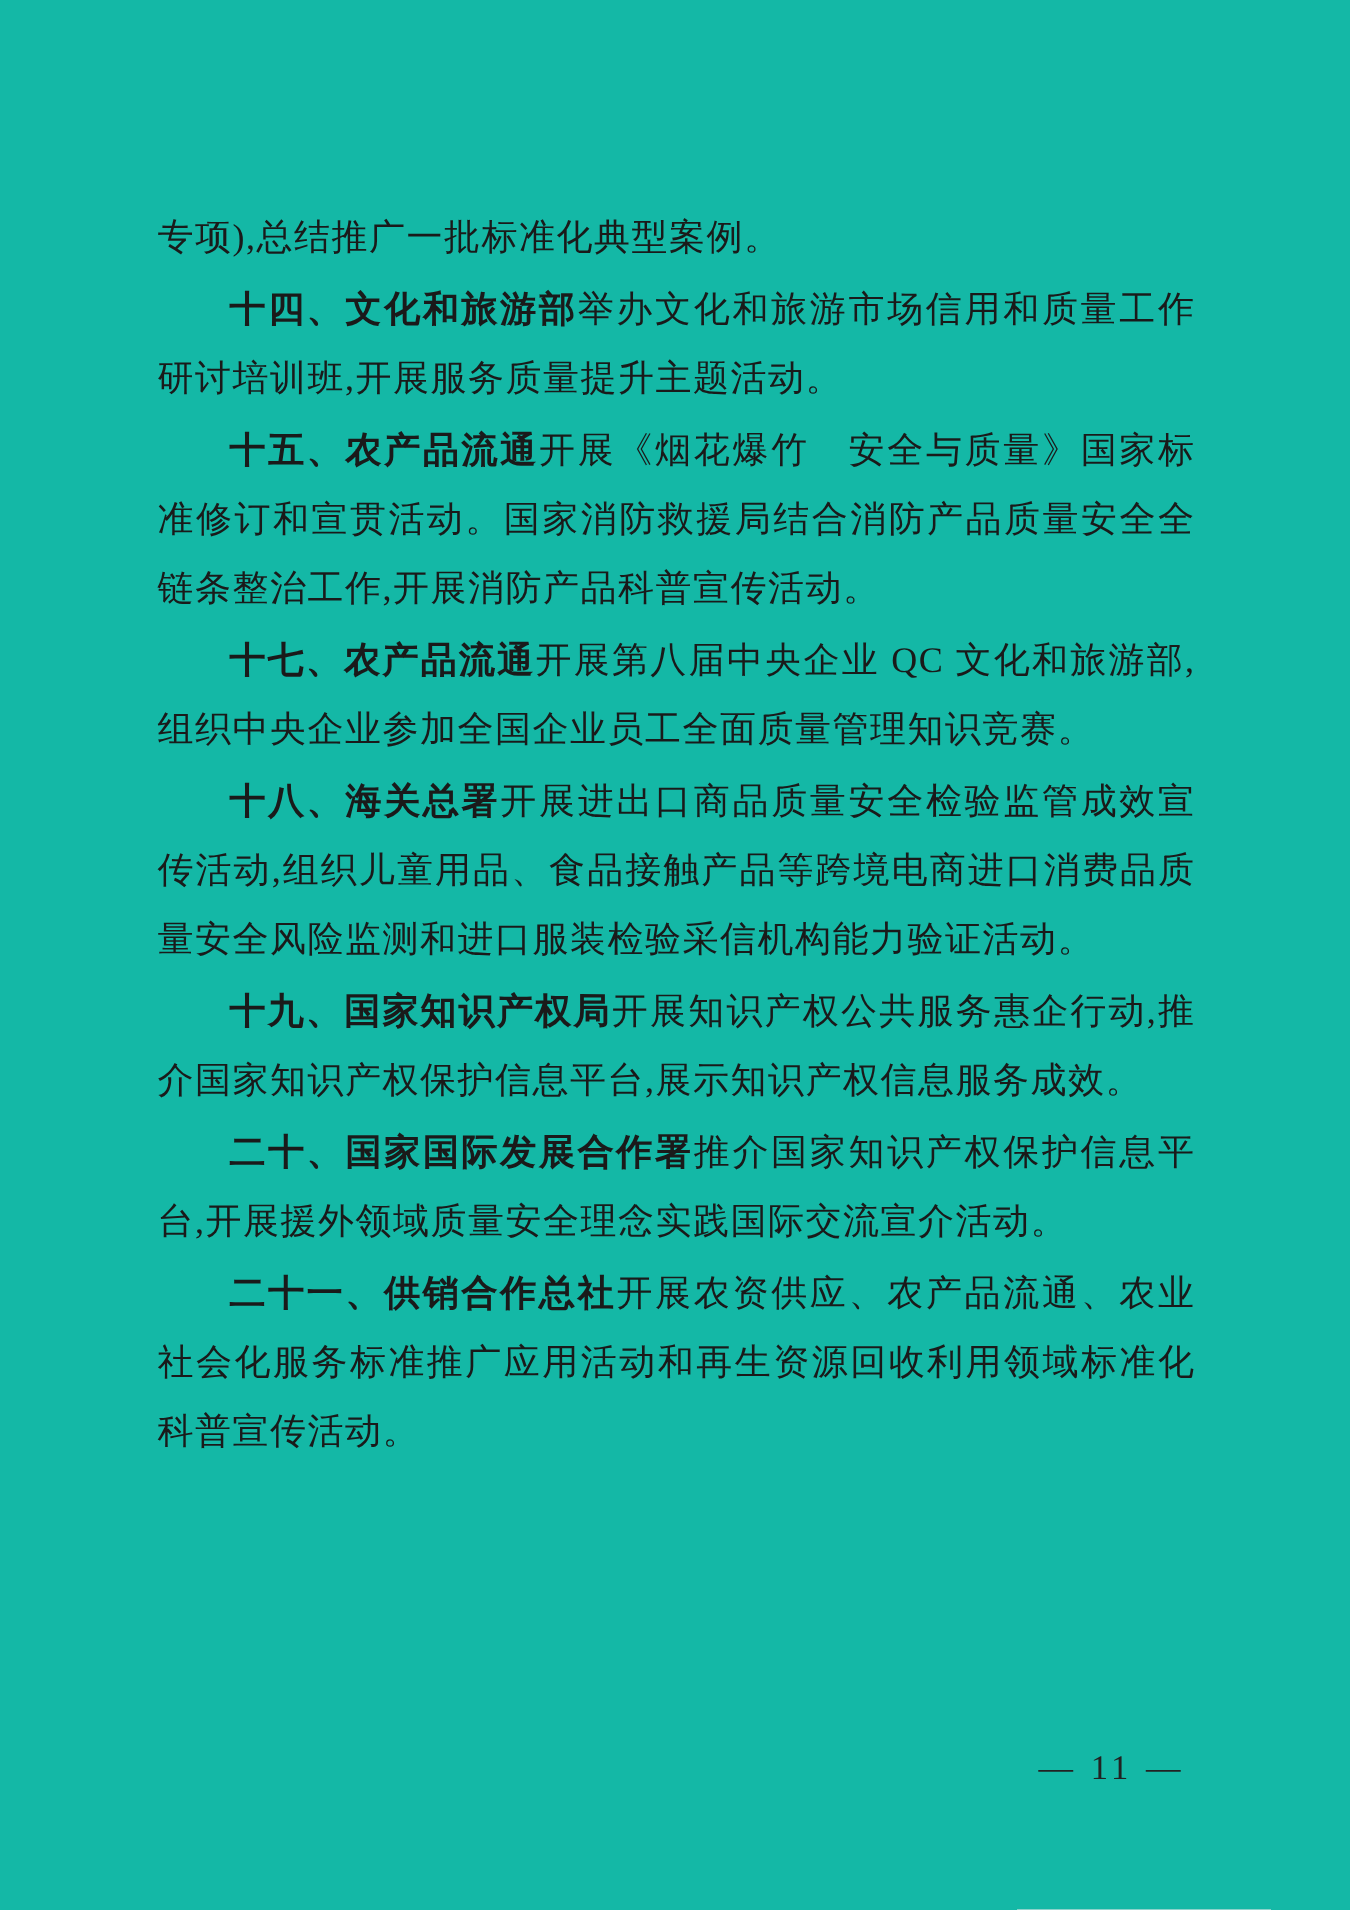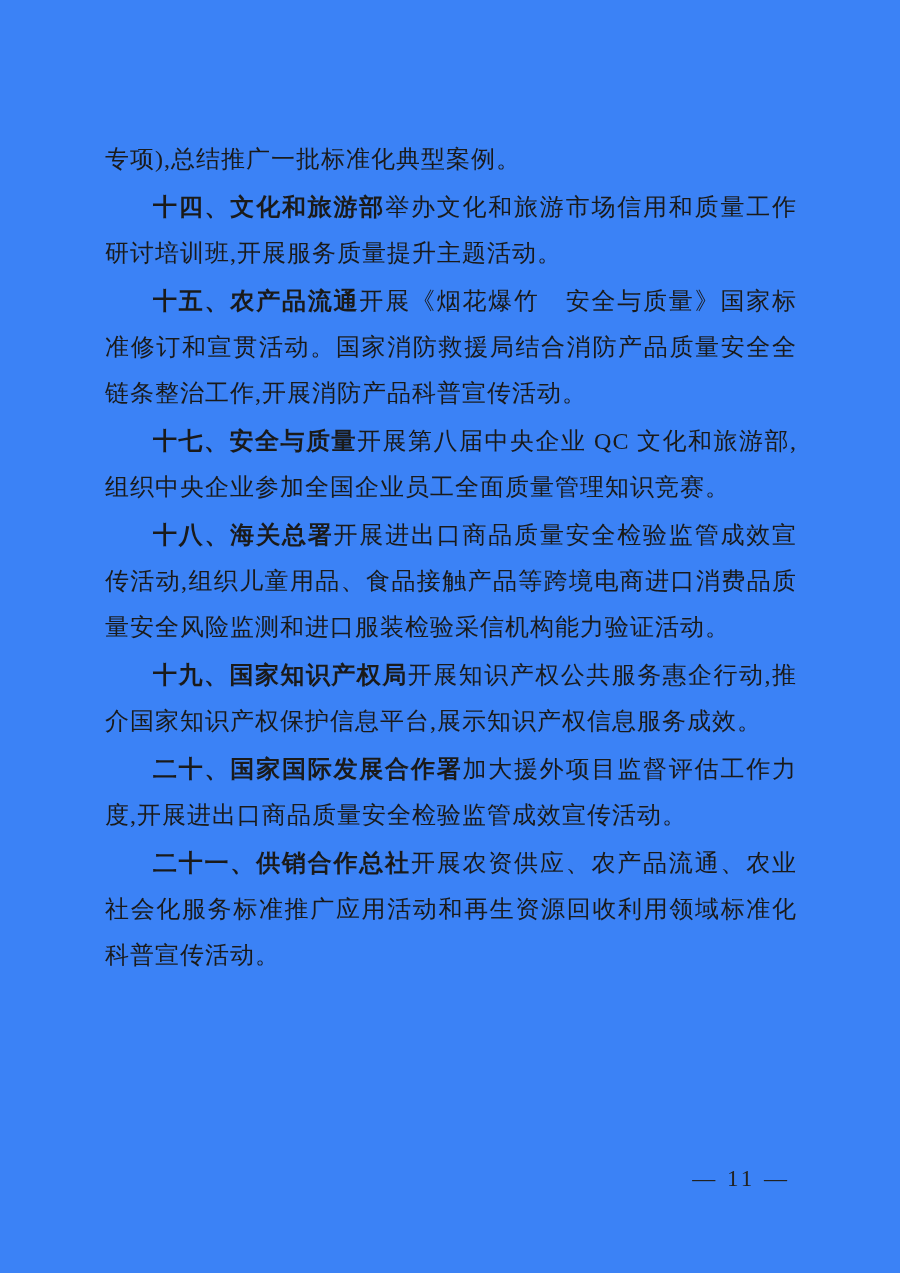--- a/index.html
+++ b/index.html
@@ -1,21 +1,21 @@
 <!DOCTYPE html>
 <html><head>
 <meta charset="utf-8">
 <style>
   html, body { margin: 0; padding: 0; background: #e8e8e8; }
   .page {
     position: relative;
     width: 900px;
     height: 1273px;
     margin: 0 auto;
-    background: #3b82f6;
+    background: #14b8a6;
     color: #1a1a1a;
     font-family: "Liberation Serif", "DejaVu Serif", serif;
     overflow: hidden;
   }
   .content {
     position: absolute;
     left: 105px;
     top: 136px;
     width: 692px;
     font-size: 24px;
@@ -55,27 +55,27 @@
 
   <div class="content">
 
     <p class="continuation"><span>专项),总结推广一批标准化典型案例。</span></p>
 
     <p><span class="lead">十四、文化和旅游部</span><span>举办文化和旅游市场信用和质量工作研讨培训班,开展服务质量提升主题活动。</span></p>
 
     <p><span class="lead">十五、农产品流通</span><span>开展《烟花爆竹　安全与质量》国家标准修订和宣贯活动。国家消防救援局结合消防产品质量安全全链条整治工作,开展消防产品科普宣传活动。</span></p>
 
 
-    <p><span class="lead">十七、安全与质量</span><span>开展第八届中央企业 QC 文化和旅游部,组织中央企业参加全国企业员工全面质量管理知识竞赛。</span></p>
+    <p><span class="lead">十七、农产品流通</span><span>开展第八届中央企业 QC 文化和旅游部,组织中央企业参加全国企业员工全面质量管理知识竞赛。</span></p>
 
     <p><span class="lead">十八、海关总署</span><span>开展进出口商品质量安全检验监管成效宣传活动,组织儿童用品、食品接触产品等跨境电商进口消费品质量安全风险监测和进口服装检验采信机构能力验证活动。</span></p>
 
     <p><span class="lead">十九、国家知识产权局</span><span>开展知识产权公共服务惠企行动,推介国家知识产权保护信息平台,展示知识产权信息服务成效。</span></p>
 
-    <p><span class="lead">二十、国家国际发展合作署</span><span>加大援外项目监督评估工作力度,开展进出口商品质量安全检验监管成效宣传活动。</span></p>
+    <p><span class="lead">二十、国家国际发展合作署</span><span>推介国家知识产权保护信息平台,开展援外领域质量安全理念实践国际交流宣介活动。</span></p>
 
     <p><span class="lead">二十一、供销合作总社</span><span>开展农资供应、农产品流通、农业社会化服务标准推广应用活动和再生资源回收利用领域标准化科普宣传活动。</span></p>
 
 
   </div>
 
   <div class="footer">— 11 —</div>
 
 </div>
 

